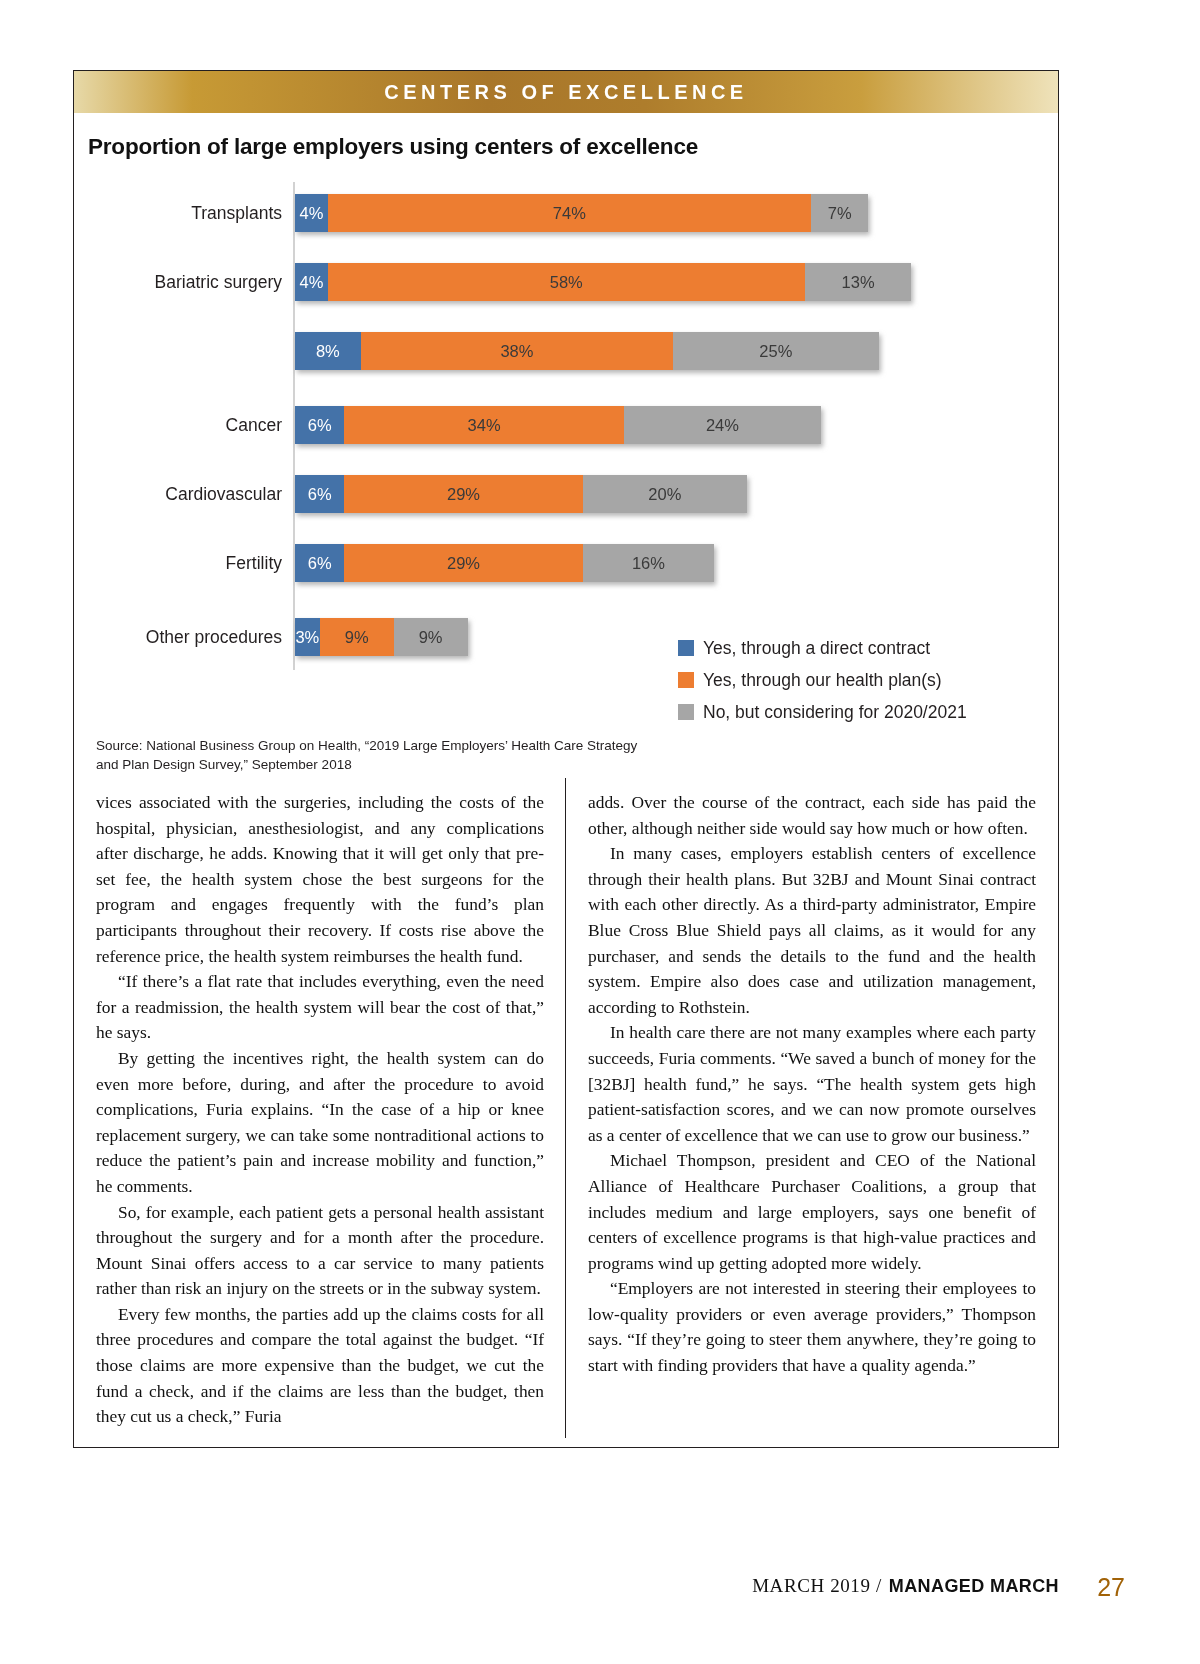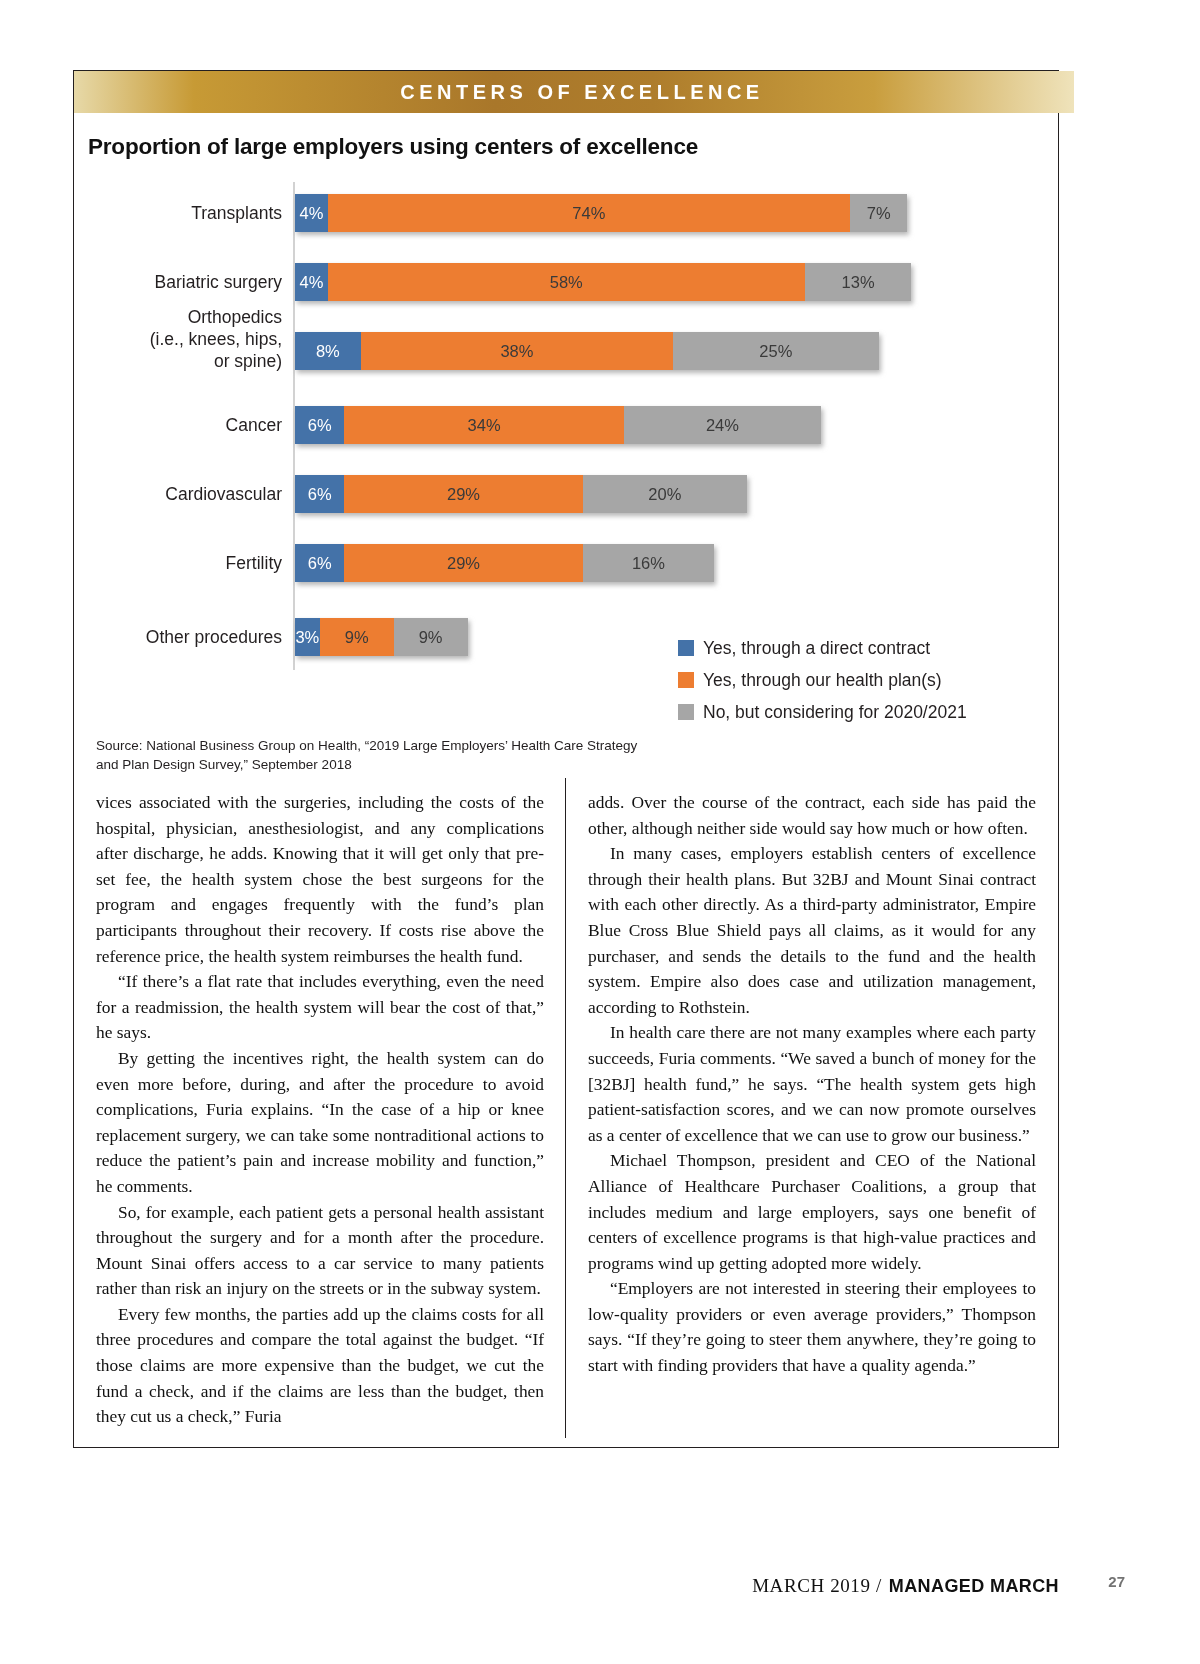--- a/index.html
+++ b/index.html
@@ -21,21 +21,21 @@
     box-sizing:border-box;
     background:#fff;
   }
 
   
   .banner{
     position:absolute;
     left:74px; top:71px;
     width:984px; height:42px;
     background:linear-gradient(90deg,#e7d9a8 0%, #c79a35 12%, #a9772a 42%, #ae7d2c 58%, #c99e3e 80%, #efe3bb 100%);
-    display:flex; align-items:center; justify-content:center;padding-left:16px;
+    display:flex; align-items:center; justify-content:center;
   }
   .banner-title{
     color:#fff;
     font-size:20px;
     font-weight:bold;
     letter-spacing:4.5px;
     font-family:"Liberation Sans", sans-serif;
   }
 
   
@@ -164,23 +164,23 @@
     font-family:"Liberation Sans", sans-serif;
     font-weight:bold;
     font-size:18px;
     letter-spacing:0.4px;
     margin-left:7px;
   }
   .page-no{
     position:absolute;
     right:75px; top:1573px;
     font-family:"Liberation Sans", sans-serif;
-    font-weight:bold;
-    font-size:15px;
-    color:#737373;
+    font-weight:normal;
+    font-size:25px;
+    color:#a16207;
   }
 </style>
 </head>
 <body>
 
 <div class="page-frame"></div>
 
 <div class="banner">
   <div class="banner-title">CENTERS OF EXCELLENCE</div>
 </div>
@@ -191,21 +191,21 @@
   <div class="axis-line"></div>
   <div id="chart-rows">
       <div class="row" style="top: 12px;">
         <div class="row-label" style="top: 8px;">
           <div>Transplants</div>
         </div>
         <div class="bars">
           <div class="seg s0" style="width: 32.88px;">
             <span>4%</span>
           </div>
-          <div class="seg s1" style="width: 522px;">
+          <div class="seg s1" style="width: 483px;">
             <span>74%</span>
           </div>
           <div class="seg s2" style="width: 57.54px;">
             <span>7%</span>
           </div>
         </div>
       </div>
       <div class="row" style="top: 81px;">
         <div class="row-label" style="top: 8px;">
           <div>Bariatric surgery</div>
@@ -216,25 +216,20 @@
           </div>
           <div class="seg s1" style="width: 476.76px; align-items: center;">
             <span>58%</span>
           </div>
           <div class="seg s2" style="width: 106.86px;">
             <span>13%</span>
           </div>
         </div>
       </div>
       <div class="row" style="top: 150px;">
-        <div class="row-label" style="top: -26px;">
-          <div>Orthopedics</div>
-          <div>(i.e., knees, hips,</div>
-          <div>or spine)</div>
-        </div>
         <div class="bars">
           <div class="seg s0" style="width: 65.76px;">
             <span>8%</span>
           </div>
           <div class="seg s1" style="width: 312.36px;">
             <span>38%</span>
           </div>
           <div class="seg s2" style="width: 205.5px;">
             <span>25%</span>
           </div>

